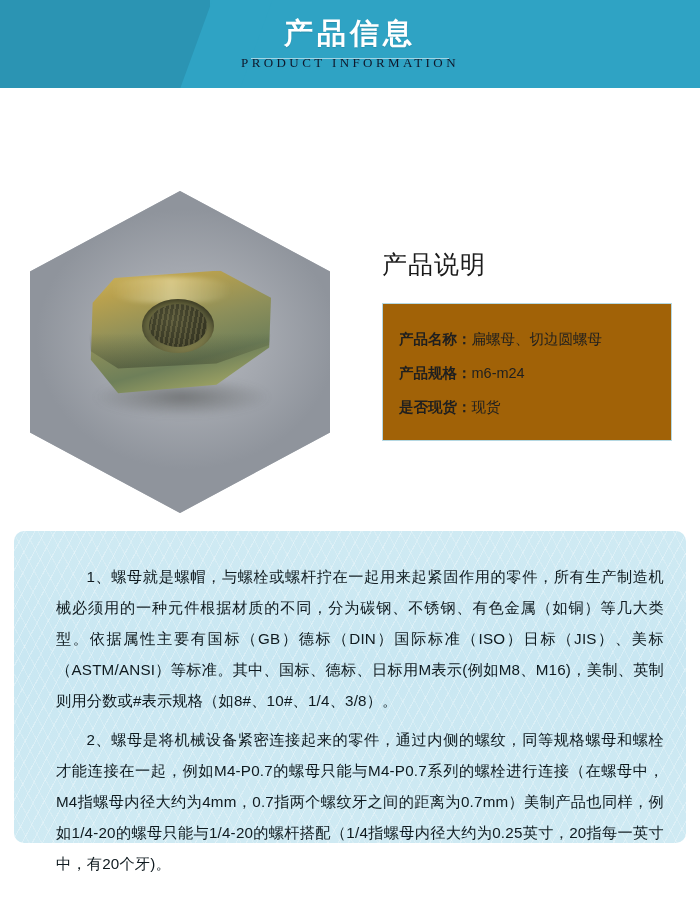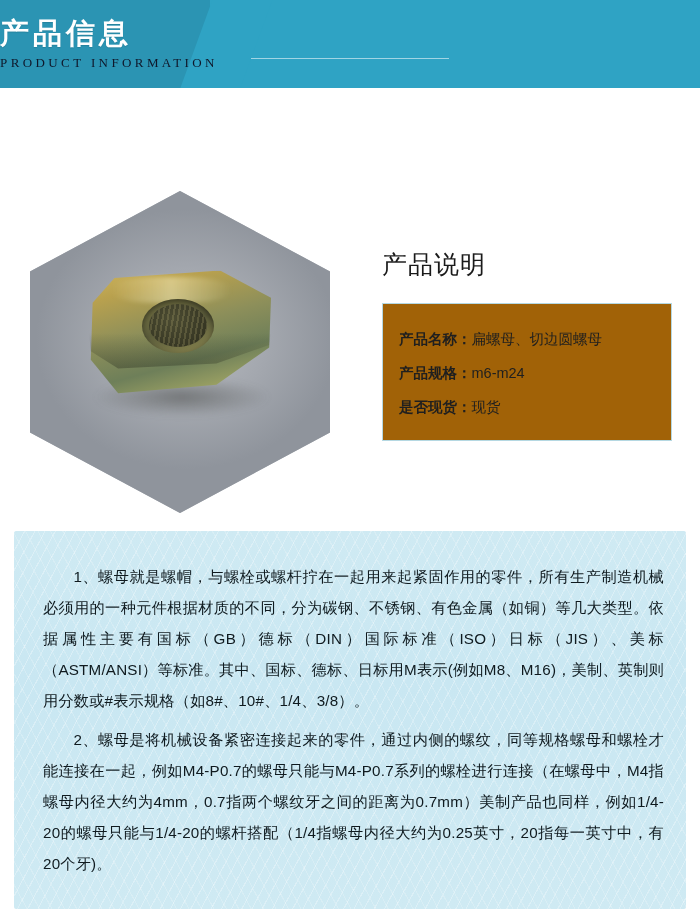--- a/index.html
+++ b/index.html
@@ -31,20 +31,21 @@
     width: 60px; height: 110px;
     background: #2fa3c4;
     transform: skewX(-20deg);
   }
   .banner-titles {
     position: absolute;
     left: 0; top: 0;
     width: 700px; height: 88px;
     display: flex;
     flex-direction: column;
+    align-items: center;
     justify-content: center;
   }
   .banner-title-cn {
     color: #ffffff;
     font-size: 29px;
     font-weight: bold;
     letter-spacing: 4px;
     line-height: 36px;
     text-shadow: 0 1px 1px rgba(0,0,0,0.12);
   }
@@ -180,24 +181,24 @@
   }
   .info-row .lbl { font-weight: bold; }
   .info-row .val { font-weight: normal; }
 
   
   .desc-wrap {
     position: absolute;
     left: 14px;
     top: 531px;
     width: 672px;
-    height: 378px;
+    height: 312px;
     background: linear-gradient(180deg, #cfeaf3 0%, #c9e7f2 40%, #cfeaf3 100%);
-    border-radius: 2px;
-    padding: 30px 22px 18px 29px;
+    border-radius: 10px;
+    padding: 30px 22px 18px 42px;
   }
   .desc-wrap::before {
     content: "";
     position: absolute;
     left: 0; top: 0;
     width: 672px; height: 378px;
     background-image:
       repeating-linear-gradient(118deg, rgba(255,255,255,0.30) 0 1px, rgba(255,255,255,0.0) 1px 9px),
       repeating-linear-gradient(62deg, rgba(255,255,255,0.20) 0 1px, rgba(255,255,255,0.0) 1px 11px);
     pointer-events: none;

